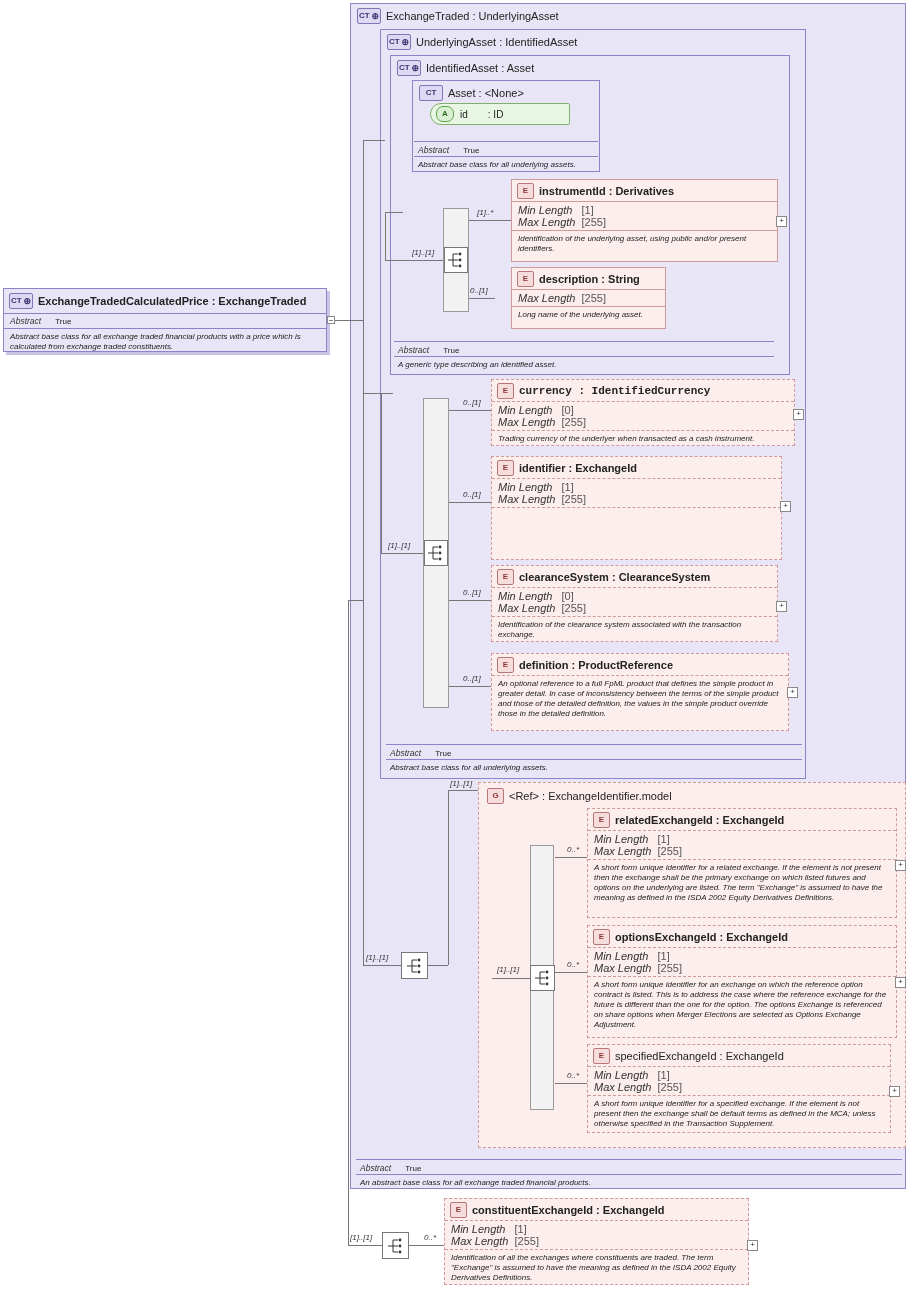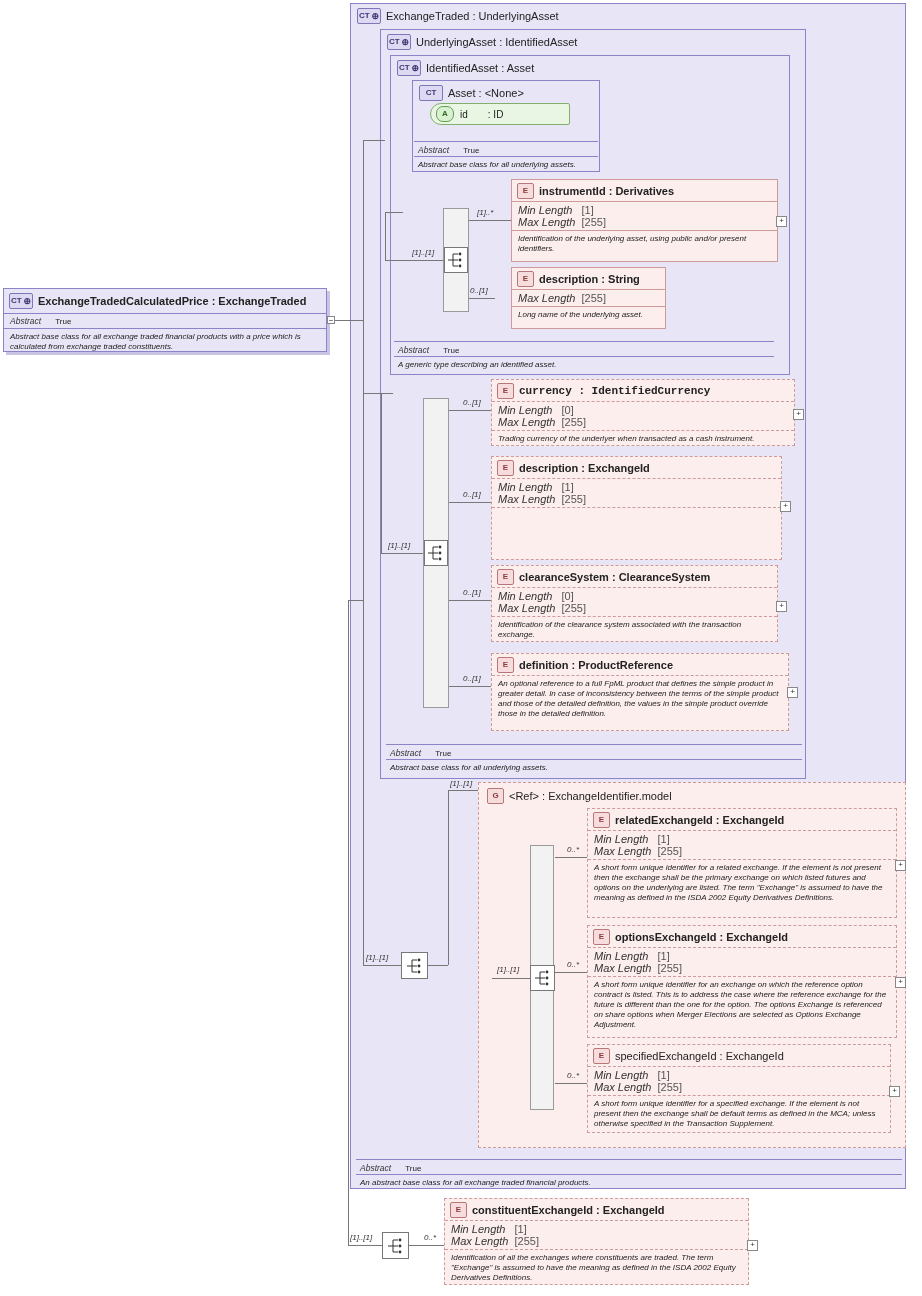--- a/index.html
+++ b/index.html
@@ -251,21 +251,21 @@
         </table>
     </div>
     <div class="sep" style="border-top-style:dashed;"></div>
     <div class="desc">Trading currency of the underlyer when transacted as a cash instrument.</div>
   </div>
   <div class="plusbtn" style="left:793px;top:409px;"></div>
 
   <div class="abs ebox dash" style="left:491px;top:456px;width:291px;height:104px;">
     <div class="hdr">
       <span class="chip chip-e">E</span>
-      <span class="ttl" style="font-weight:bold;">description : ExchangeId</span>
+      <span class="ttl" style="font-weight:bold;">identifier : ExchangeId</span>
     </div>
     <div class="sep" style="border-top-style:dashed;"></div>
     <div class="facets">
       <table>
         <tbody>
             <tr>
               <td>Min Length</td>
               <td class="val">[1]</td>
             </tr>
         <tr>

